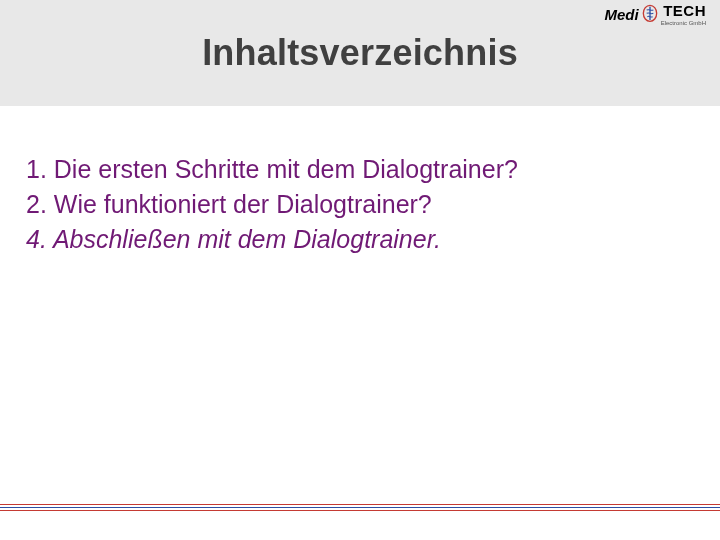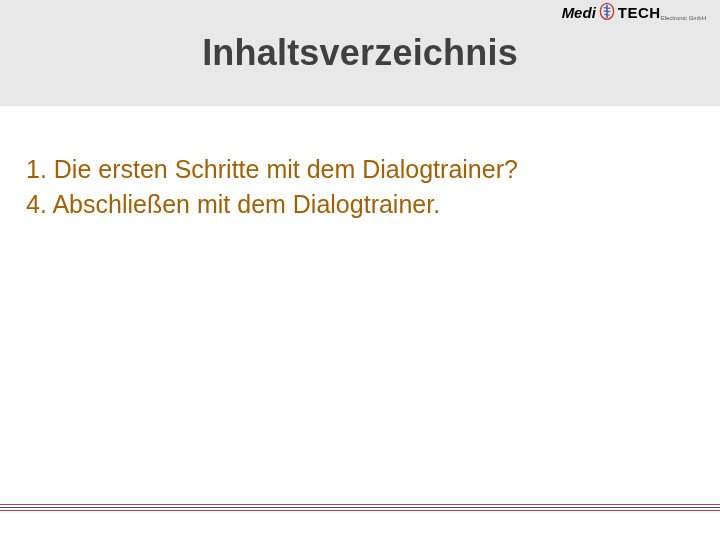--- a/index.html
+++ b/index.html
@@ -21,29 +21,29 @@
       position: absolute; top: 2px; right: 14px;
       display: flex; align-items: center; gap: 3px;
       color: #000;
     }
     .logo .brand-a { font-style: italic; font-weight: 700; font-size: 15px; }
     .logo .brand-b { font-weight: 800; font-size: 15px; letter-spacing: 0.5px; }
     .logo .sub { display: block; font-size: 6px; color: #555; text-align: right; line-height: 1; margin-top: 1px; }
     .logo .logo-icon {
       width: 16px; height: 20px; display: inline-flex; align-items: center; justify-content: center;
     }
-    .logo .right { display: flex; flex-direction: row; align-items: flex-end; }
+    .logo .right { display: flex; flex-direction: column; align-items: flex-end; }
     .content {
       flex: 1 1 auto;
       padding: 46px 26px 0 26px;
     }
     .toc-list { list-style: none; }
-    .toc-list li { font-size: 25px; color: #a16207; line-height: 1.4; }
+    .toc-list li { font-size: 25px; color: #701a75; line-height: 1.4; }
     .toc-list li + li { margin-top: 0px; }
-    .toc-list li:last-child { }
+    .toc-list li:last-child { font-style: italic; }
     .num { display: inline; }
     .footer-lines {
       position: absolute; bottom: 28px; left: 0; right: 0; height: 8px;
     }
     .footer-lines .line { height: 1px; width: 100%; }
     .footer-lines .l1 { background: #c53a33; margin-bottom: 2px; }
     .footer-lines .l2 { background: #2e4fa3; margin-bottom: 2px; }
     .footer-lines .l3 { background: #c53a33; }
   </style>
 </head>
@@ -72,20 +72,24 @@
     </div>
   </div>
 
   <div class="content">
     <ol class="toc-list">
       <li>
         <span class="num">1.</span>
         <span>Die ersten Schritte mit dem Dialogtrainer?</span>
       </li>
       <li>
+        <span class="num">2.</span>
+        <span>Wie funktioniert der Dialogtrainer?</span>
+      </li>
+      <li>
         <span class="num">4.</span>
         <span>Abschließen mit dem Dialogtrainer.</span>
       </li>
     </ol>
   </div>
 
   <div class="footer-lines">
     <div class="line l1"></div>
     <div class="line l2"></div>
     <div class="line l3"></div>

